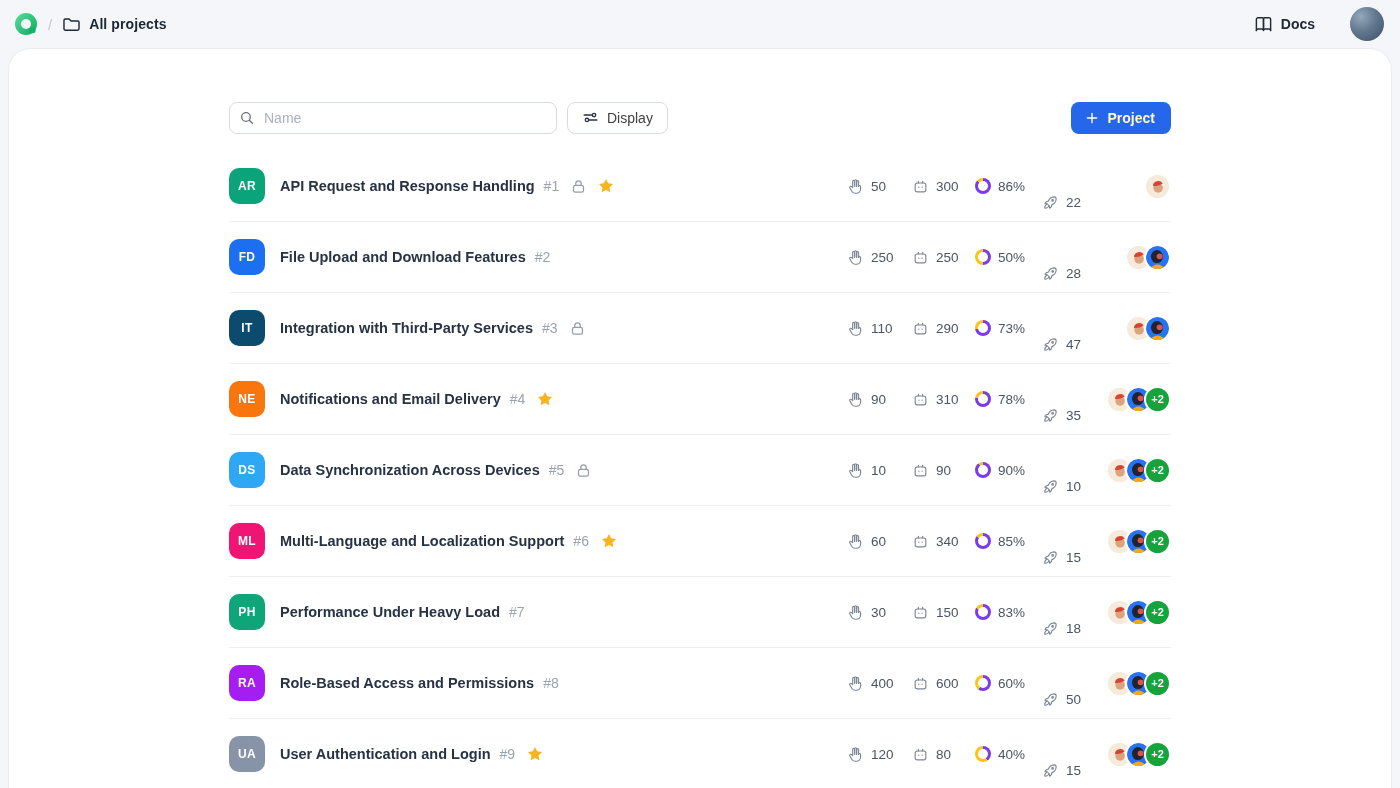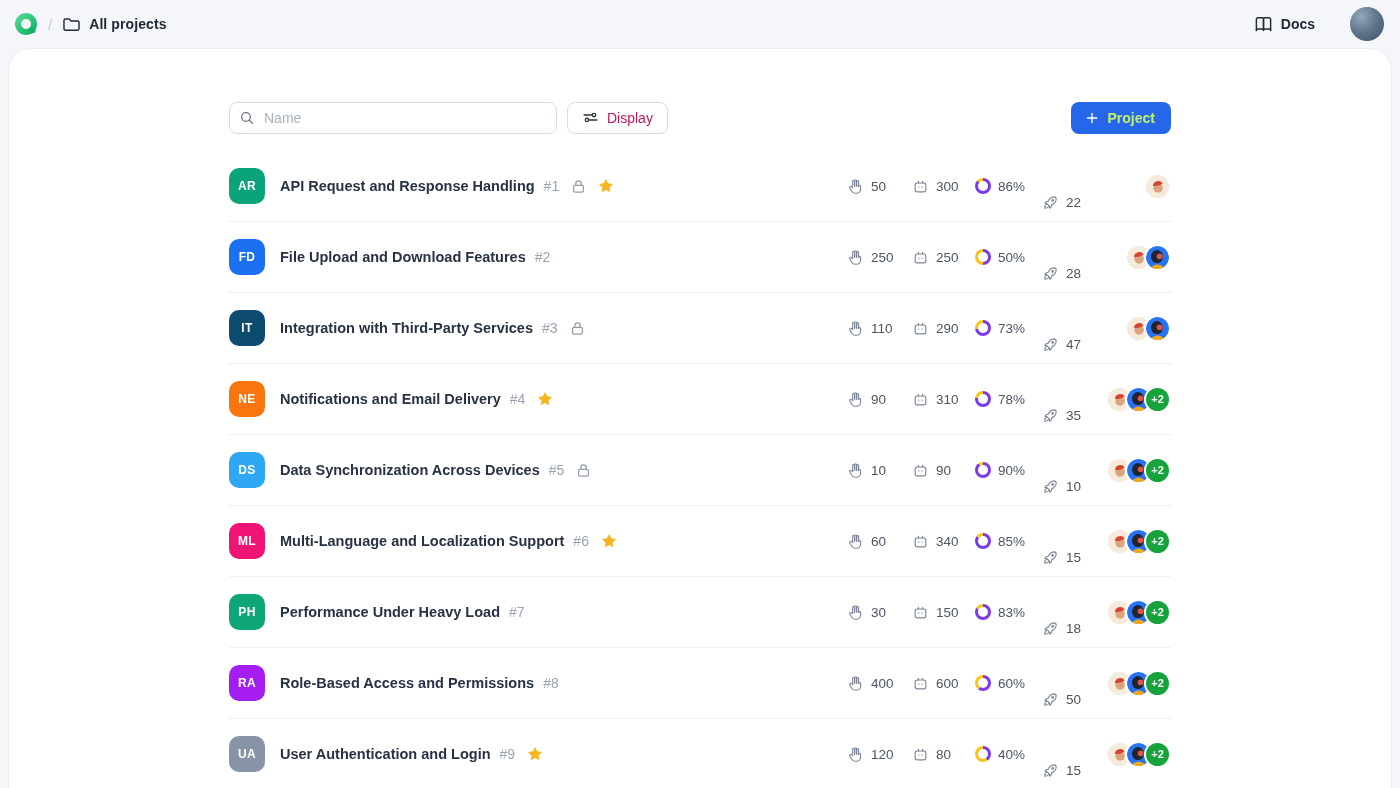--- a/index.html
+++ b/index.html
@@ -39,26 +39,26 @@
   .search-wrap svg { position:absolute; left:10px; top:8px; }
   .search-input {
     width:100%; height:100%; border:1px solid #d7dce4; border-radius:8px;
     padding:0 12px 0 34px; font-size:14px; font-family:inherit; color:#4d7c0f;
     outline:none; background:#fff;
   }
   .search-input::placeholder { color:#a9b1bc; }
   .btn {
     height:32px; display:flex; align-items:center; gap:8px;
     border:1px solid #d7dce4; border-radius:8px; background:#fff;
-    padding:12px 14px; font-size:14px; font-family:inherit; color:#be185d;
+    padding:12px 14px; font-size:14px; font-family:inherit; color:#404040;
     cursor:pointer; font-weight:500;
   }
   .display-btn { margin-left:10px; }
   .project-btn {
-    margin-left:auto; border:none; color:#bef264; font-weight:600;
+    margin-left:auto; border:none; color:#fef9c3; font-weight:600;
     padding:0 16px 0 13px;
   }
   
   .rows { margin-top:17px; }
   .row {
     height:71px; display:flex; align-items:center;
     border-bottom:1px solid #edf0f4; cursor:pointer;
   }
   .row-left { flex:1; display:flex; align-items:center; min-width:0; }
   .proj-avatar {

